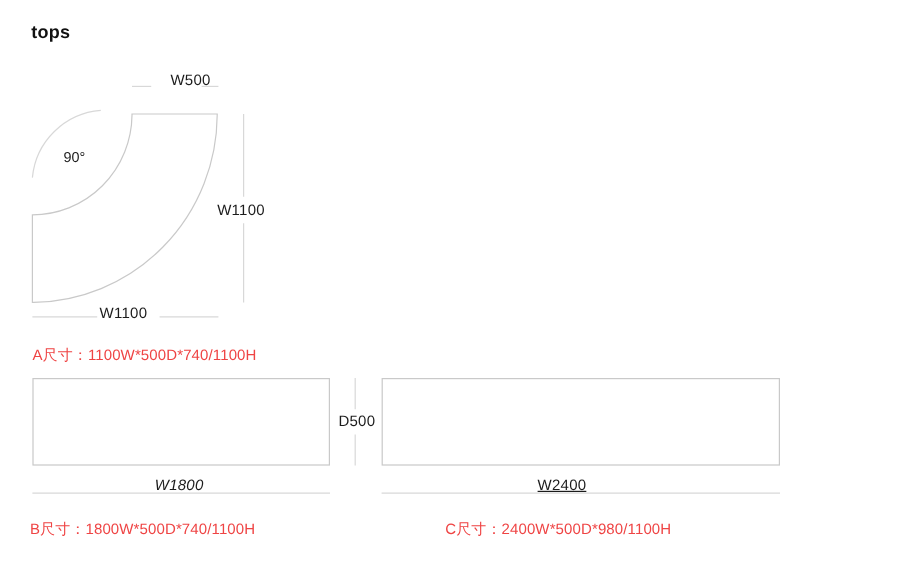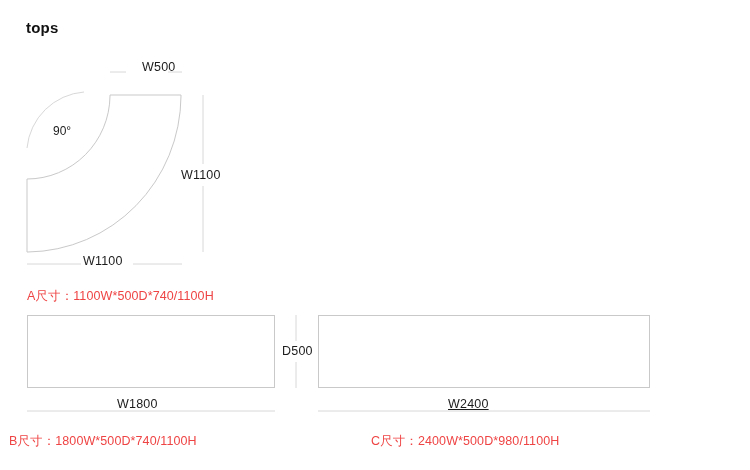--- a/index.html
+++ b/index.html
@@ -116,21 +116,21 @@
 <div class="abs dim-label" style="left:118px; top:60px;margin-left:24px;">W500</div>
 
 <div class="abs angle-label" style="left:53px; top:124px;">90°</div>
 
 <div class="abs dim-label" style="left:181px; top:168px;">W1100</div>
 
 <div class="abs dim-label" style="left:83px; top:254px;">W1100</div>
 
 <div class="abs caption" style="left:27px; top:288px;">A尺寸：1100W*500D*740/1100H</div>
 
-<div class="abs dim-label" style="left:117px; top:397px;">W1800</div>
+<div class="abs dim-label" style="left:129px; top:397px;font-style:italic;">W1800</div>
 
 <div class="abs dim-label" style="left:282px; top:344px;text-align:center;">D500</div>
 
-<div class="abs caption" style="left:9px; top:433px;">B尺寸：1800W*500D*740/1100H</div>
+<div class="abs caption" style="left:25px; top:433px;">B尺寸：1800W*500D*740/1100H</div>
 
 <div class="abs dim-label" style="left:448px; top:397px;text-decoration:underline;">W2400</div>
 
 <div class="abs caption" style="left:371px; top:433px;">C尺寸：2400W*500D*980/1100H</div>
 
 </body></html>

